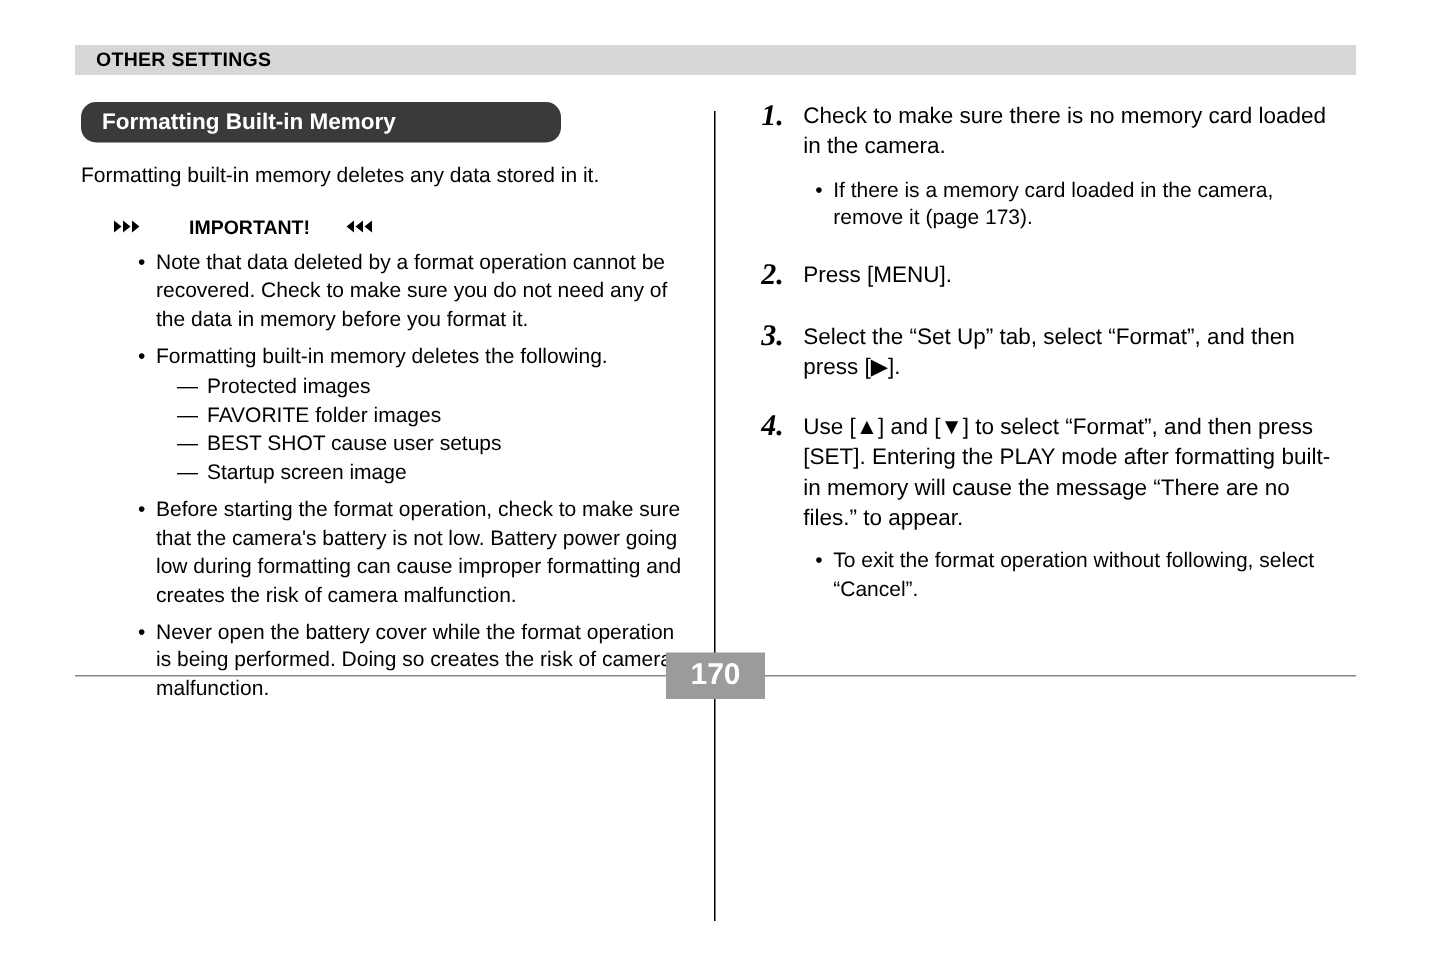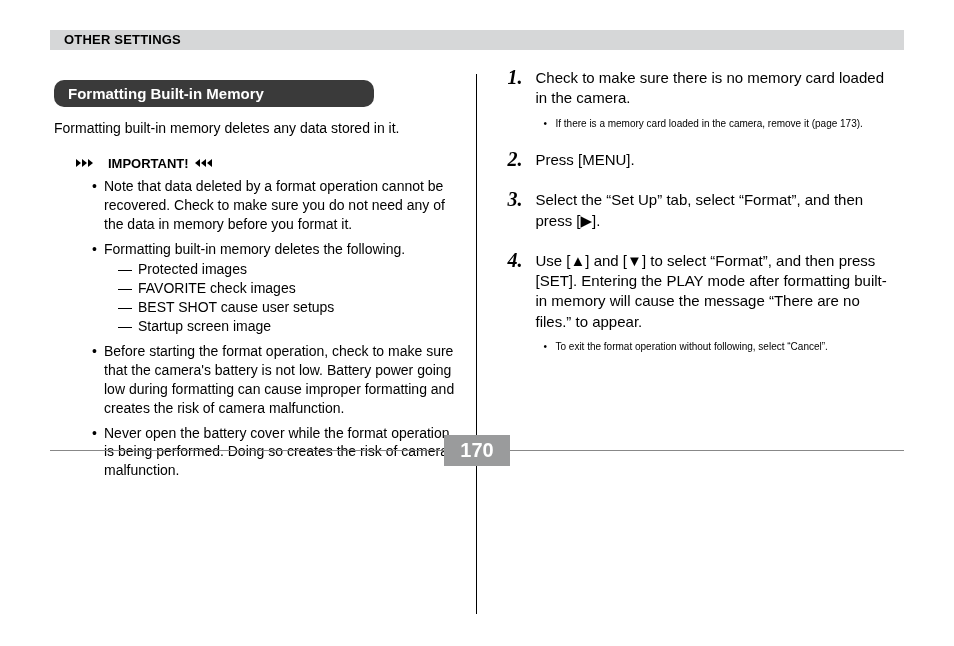--- a/index.html
+++ b/index.html
@@ -31,21 +31,21 @@
   }
   .columns {
     display: flex;
     margin-top: 18px;
   }
   .col {
     flex: 1 1 50%;
     padding: 0 16px 0 4px;
     box-sizing: border-box;
   }
-  .col-left { padding-right: 22px; margin-top: 12px; }
+  .col-left { padding-right: 22px; }
   .col-right { padding-left: 30px; padding-right: 10px; }
   .divider {
     width: 0;
     border-left: 1px solid #000;
     margin: 6px 0 0 0;
     height: 540px;
   }
   .section-pill {
     display: inline-block;
     background: #3a3a3a;
@@ -57,21 +57,21 @@
     min-width: 320px;
     box-sizing: border-box;
   }
   .intro {
     margin: 12px 0 16px 0;
     line-height: 1.35;
   }
   .important-row {
     display: flex;
     align-items: center;
-    gap: 6px;
+    gap: 24px;
     margin: 18px 0 6px 22px;
     font-weight: bold;
     font-size: 13px;
   }
   .imp-icon svg { display: block; }
   .bullet-list {
     list-style: none;
     padding: 0 0 0 38px;
     margin: 4px 0 0 0;
   }
@@ -122,21 +122,21 @@
     font-style: italic;
     font-size: 20px;
     font-family: Georgia, "Times New Roman", serif;
   }
   .step-head { font-weight: normal; font-size: 15px; }
   .sub-bullets {
     list-style: none;
     padding: 0 0 0 8px;
     margin: 8px 0 0 0;
     font-weight: normal;
-    font-size: 10px;
+    font-size: 14px;
   }
   .sub-bullets li {
     position: relative;
     padding-left: 12px;
     line-height: 1.35;
   }
   .sub-bullets li::before {
     content: "•";
     position: absolute;
     left: 0;
@@ -195,21 +195,21 @@
             </svg>
         </span>
       </div>
 
       <ul class="bullet-list">
         <li>Note that data deleted by a format operation cannot be recovered. Check to make sure you do not need any of the data in memory before you format it.</li>
         <li>
           <span>Formatting built-in memory deletes the following.</span>
           <ul class="dash-list">
             <li>Protected images</li>
-            <li>FAVORITE check images</li>
+            <li>FAVORITE folder images</li>
             <li>BEST SHOT cause user setups</li>
             <li>Startup screen image</li>
           </ul>
         </li>
         <li>Before starting the format operation, check to make sure that the camera's battery is not low. Battery power going low during formatting can cause improper formatting and creates the risk of camera malfunction.</li>
         <li>Never open the battery cover while the format operation is being performed. Doing so creates the risk of camera malfunction.</li>
       </ul>
     </div>
 
     <div class="divider"></div>

